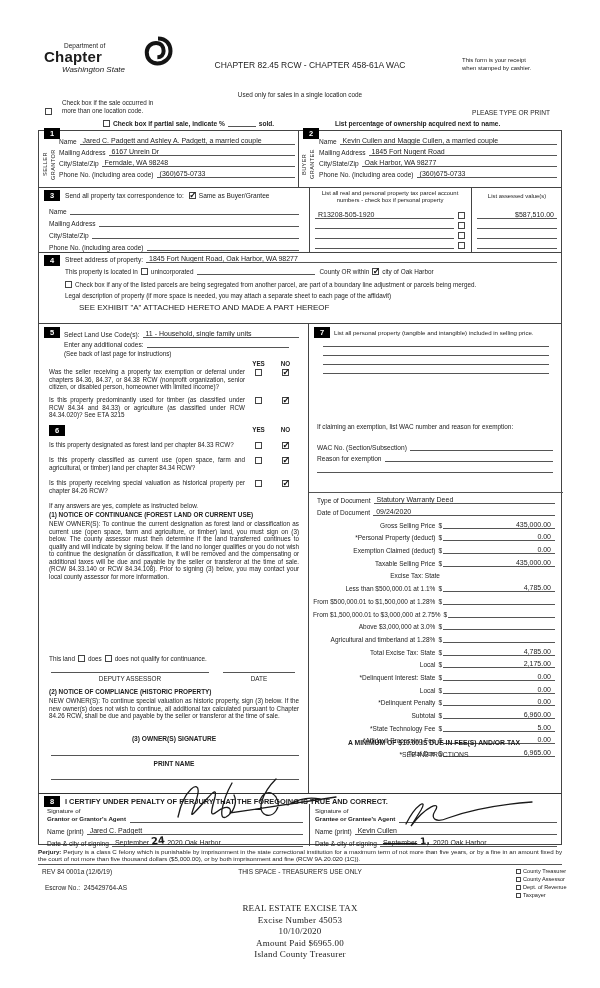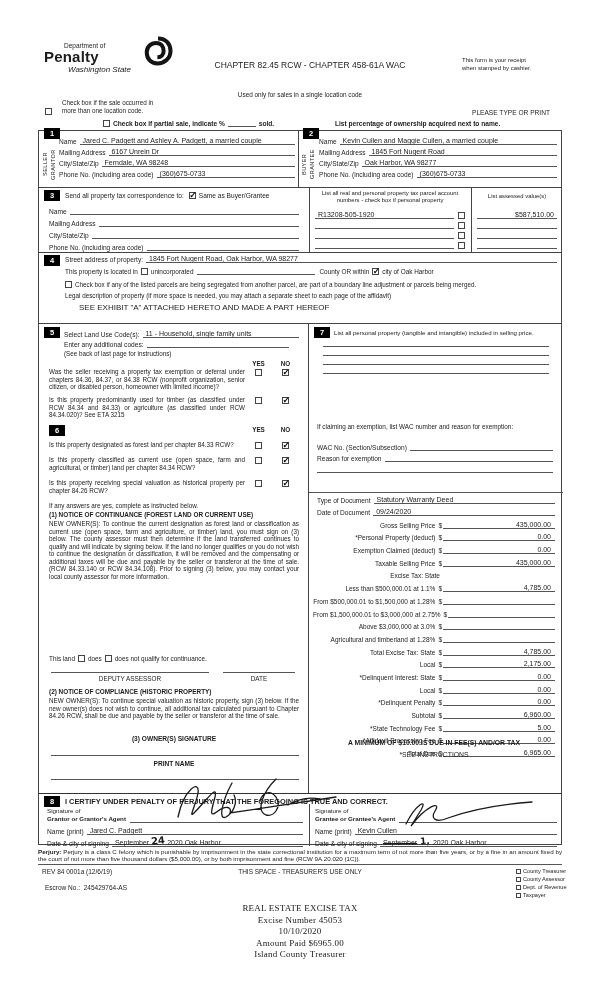--- a/index.html
+++ b/index.html
@@ -51,22 +51,22 @@
   .stamp { font-family:Liberation Serif, serif; font-size:9px; line-height:11.5px; color:#1a1a1a; letter-spacing:0.2px; }
 </style>
 </head>
 <body>
 
 <div class="page">
 
   
   <div class="abs" style="left:44px; top:42px;">
     <div style="font-size:6.5px; margin-left:20px;">Department of</div>
-    <div class="b" style="font-size:15px; letter-spacing:0.2px; margin-top:-1px;">Penalty</div>
-    <div class="i" style="font-size:8px; margin-left:24px;font-style:italic;">Washington State</div>
+    <div class="b" style="font-size:15px; letter-spacing:0.2px; margin-top:-1px;">Chapter</div>
+    <div class="i" style="font-size:8px; margin-left:18px;font-style:italic;">Washington State</div>
   </div>
   <svg class="abs" style="left:143px; top:36px;" width="30" height="30" viewBox="0 0 24 24">
     <path d="M12 2 C18.5 2 22 6.5 22 12 C22 18 17 22 11.5 22 C6.5 22 3 18.5 3 13 C3 8.5 6.5 5.5 10.5 5.5 C14.5 5.5 16.5 8.5 16.5 12 C16.5 15 14.5 17 11.5 17" stroke="#141414" stroke-width="3.2" fill="none"></path>
   </svg>
 
   <div class="abs ctr" style="left:140px; top:57px; width:340px;">
     <div style="font-size:8.5px; margin-top:3px;">CHAPTER 82.45 RCW - CHAPTER 458-61A WAC</div>
   </div>
   <div class="abs" style="left:462px; top:56px; width:95px; font-size:6px; line-height:1.35;">
     <div>This form is your receipt</div>

